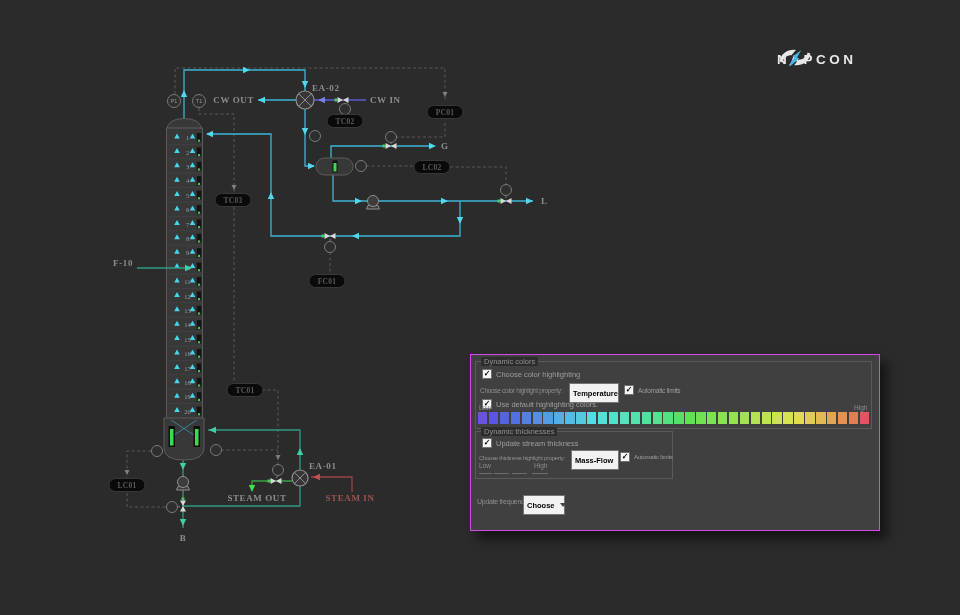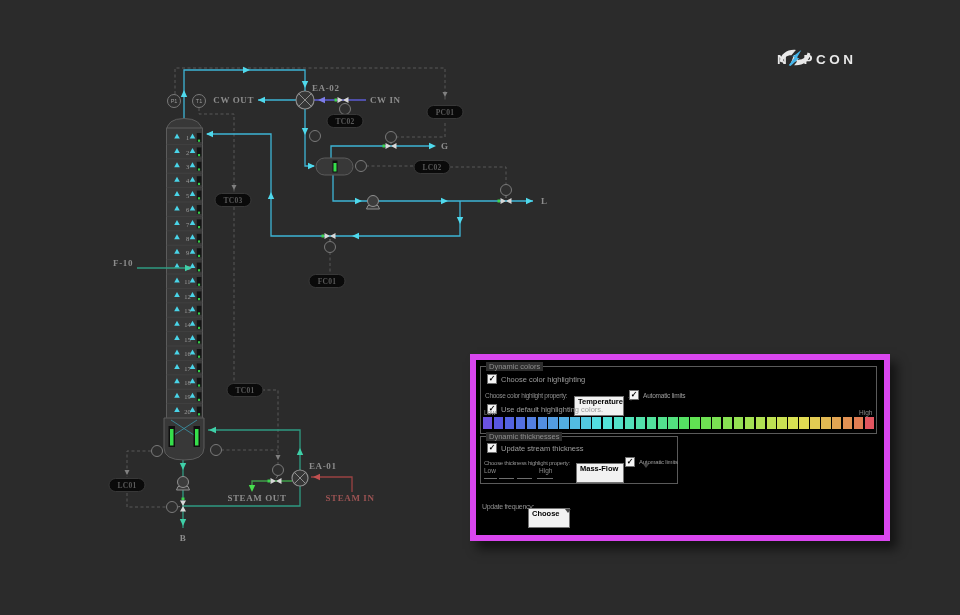--- a/index.html
+++ b/index.html
@@ -41,30 +41,30 @@
   .valve{fill:#d8d8d8;}
   .vgreen{fill:#3fd44f;}
   .lvlslot{fill:#101010;}
   .lvlbar{fill:#36df4b;}
 
   
   .logo{position:absolute;left:777px;top:46px;width:130px;height:26px;display:flex;align-items:center;gap:7px;}
   .logo-text{color:#e8e8e8;font-size:13.5px;font-weight:700;letter-spacing:3.5px;font-family:"Liberation Sans",sans-serif;}
 
   
-  .panel{position:absolute;left:470px;top:354px;width:408px;height:175px;background:#000000;
-    border:6px solid #d946ef;box-shadow:7px 8px 10px rgba(0,0,0,.55);color:#9a9a9a;}
+  .panel{position:absolute;left:470px;top:354px;width:408px;height:175px;background:#404040;
+    border:1px solid #d946ef;box-shadow:7px 8px 10px rgba(0,0,0,.55);color:#9a9a9a;}
   .gb{position:absolute;border:1px solid #5a5a5a;}
   .gl{position:absolute;top:-5px;left:5px;background:#2d2d2d;padding:0 3px;font-size:7.5px;color:#8f8f8f;line-height:9px;white-space:nowrap;}
   .cbrow{position:absolute;display:flex;align-items:center;gap:4px;font-size:7.5px;color:#9e9e9e;white-space:nowrap;}
   .cbx{width:8px;height:8px;background:#f5f5f5;border:1px solid #707070;color:#000;font-size:8px;line-height:8px;
     text-align:center;font-weight:700;flex:none;}
   .flbl{position:absolute;font-size:6.5px;letter-spacing:-.3px;color:#8f8f8f;white-space:nowrap;}
   .dd{position:absolute;height:20px;background:#f2f2f2;border:1px solid #747474;color:#000;font-size:7.5px;font-weight:700;
-    display:flex;justify-content:space-between;padding:0 3px;white-space:nowrap;box-sizing:border-box;margin-top:8px;}
+    display:flex;align-items:center;justify-content:space-between;padding:0 3px;white-space:nowrap;box-sizing:border-box;}
   .dda{width:0;height:0;border-left:3px solid transparent;border-right:3px solid transparent;border-top:4px solid #444;margin-left:5px;flex:none;}
   .sl{position:absolute;font-size:6.5px;color:#8c8c8c;white-space:nowrap;}
   .ul{position:absolute;height:7px;border-bottom:1px solid #6e6e6e;}
   .gbar{position:absolute;display:flex;gap:1.5px;}
   .gcell{flex:1;height:12px;}
 </style>
 </head>
 <body>
 
 <div class="screen">

